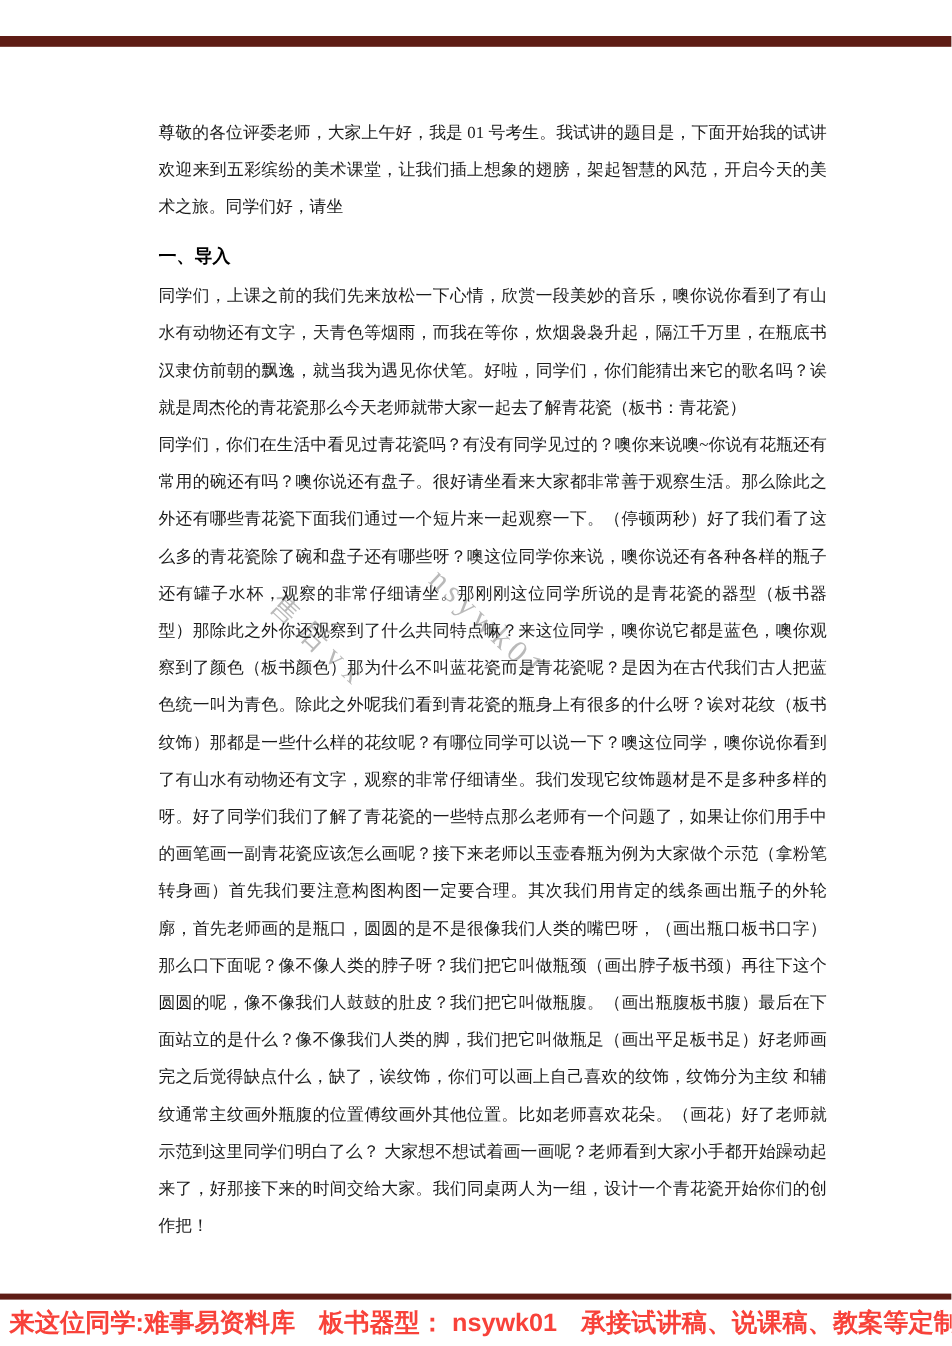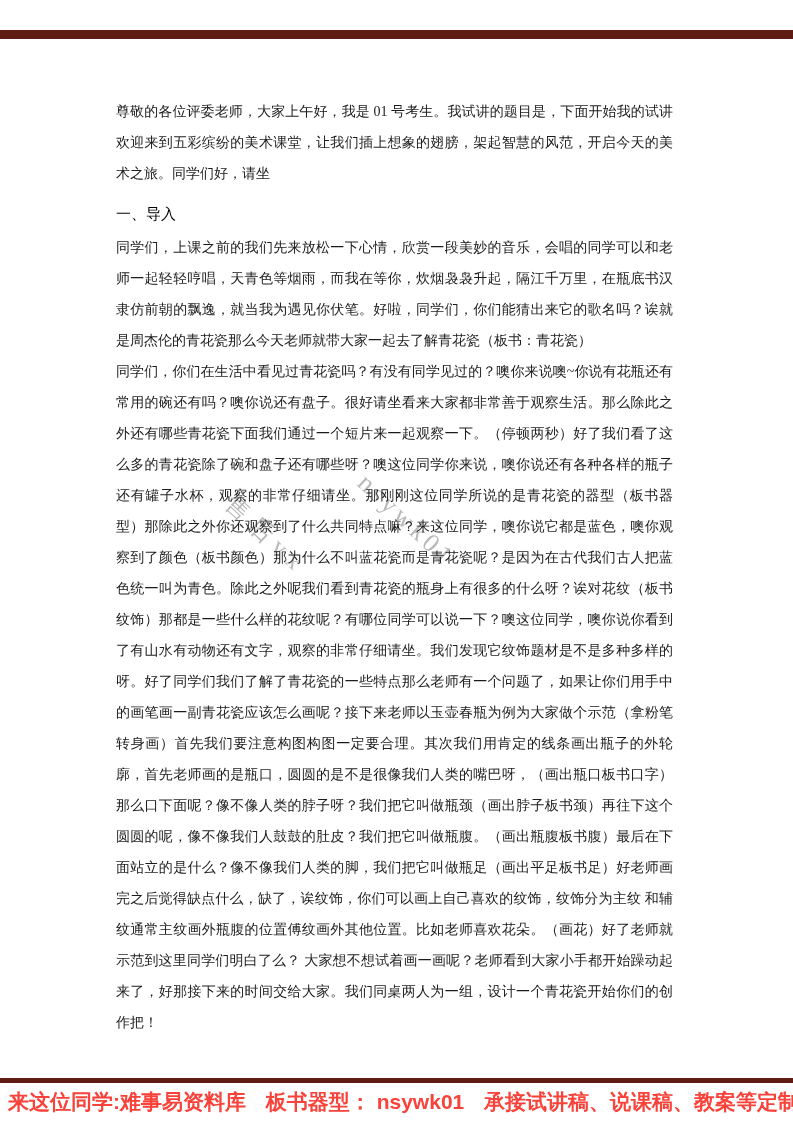--- a/index.html
+++ b/index.html
@@ -6,28 +6,28 @@
   body{
     width:793px;height:1122px;position:relative;overflow:hidden;
     background:#ffffff;
     font-family:"Liberation Serif","DejaVu Serif",serif;
   }
   .rule-bar{position:absolute;left:0;width:793px;background:#5e1c15;}
   .rule-bar.top{top:30px;height:9px;}
   .rule-bar.bottom{top:1078px;height:5px;}
 
   .content{
-    position:absolute;top:96px;left:116px;width:557px;
+    position:absolute;top:96px;left:132px;width:557px;
     color:#1b1b1b;font-size:14px;line-height:31px;
     text-align:justify;text-justify:inter-ideograph;
   }
   .content p{margin:0;}
   .content h2{
     font-size:15px;line-height:24px;margin:13px 0 6px;
-    color:#000;font-weight:normal;
+    color:#000;font-weight:bold;
     font-family:"Liberation Sans","DejaVu Sans",sans-serif;
   }
 
   .wm{
     position:absolute;color:#a8a8a8;opacity:.8;white-space:nowrap;
     transform:rotate(43deg);transform-origin:0 0;
     font-size:25px;letter-spacing:7px;z-index:0;
     font-family:"Liberation Serif","DejaVu Serif",serif;
   }
   .wm.cn{left:240px;top:487px;}
@@ -46,21 +46,21 @@
 
 <div class="rule-bar top"></div>
 
 <div class="wm cn">售后vx．</div>
 <div class="wm en">nsywk01</div>
 
 <div class="content">
   <p>尊敬的各位评委老师，大家上午好，我是 01 号考生。我试讲的题目是，下面开始我的试讲欢迎来到五彩缤纷的美术课堂，让我们插上想象的翅膀，架起智慧的风范，开启今天的美术之旅。同学们好，请坐</p>
 
   <h2>一、导入</h2>
-  <p>同学们，上课之前的我们先来放松一下心情，欣赏一段美妙的音乐，会唱的同学可以和老师一起轻轻哼唱，天青色等烟雨，而我在等你，炊烟袅袅升起，隔江千万里，在瓶底书汉隶仿前朝的飘逸，就当我为遇见你伏笔。好啦，同学们，你们能猜出来它的歌名吗？诶就是周杰伦的青花瓷那么今天老师就带大家一起去了解青花瓷（板书：青花瓷）</p>
+  <p>同学们，上课之前的我们先来放松一下心情，欣赏一段美妙的音乐，噢你说你看到了有山水有动物还有文字，天青色等烟雨，而我在等你，炊烟袅袅升起，隔江千万里，在瓶底书汉隶仿前朝的飘逸，就当我为遇见你伏笔。好啦，同学们，你们能猜出来它的歌名吗？诶就是周杰伦的青花瓷那么今天老师就带大家一起去了解青花瓷（板书：青花瓷）</p>
 
   <p>同学们，你们在生活中看见过青花瓷吗？有没有同学见过的？噢你来说噢~你说有花瓶还有常用的碗还有吗？噢你说还有盘子。很好请坐看来大家都非常善于观察生活。那么除此之外还有哪些青花瓷下面我们通过一个短片来一起观察一下。（停顿两秒）好了我们看了这么多的青花瓷除了碗和盘子还有哪些呀？噢这位同学你来说，噢你说还有各种各样的瓶子还有罐子水杯，观察的非常仔细请坐。那刚刚这位同学所说的是青花瓷的器型（板书器型）那除此之外你还观察到了什么共同特点嘛？来这位同学，噢你说它都是蓝色，噢你观察到了颜色（板书颜色）那为什么不叫蓝花瓷而是青花瓷呢？是因为在古代我们古人把蓝色统一叫为青色。除此之外呢我们看到青花瓷的瓶身上有很多的什么呀？诶对花纹（板书纹饰）那都是一些什么样的花纹呢？有哪位同学可以说一下？噢这位同学，噢你说你看到了有山水有动物还有文字，观察的非常仔细请坐。我们发现它纹饰题材是不是多种多样的呀。好了同学们我们了解了青花瓷的一些特点那么老师有一个问题了，如果让你们用手中的画笔画一副青花瓷应该怎么画呢？接下来老师以玉壶春瓶为例为大家做个示范（拿粉笔转身画）首先我们要注意构图构图一定要合理。其次我们用肯定的线条画出瓶子的外轮廓，首先老师画的是瓶口，圆圆的是不是很像我们人类的嘴巴呀，（画出瓶口板书口字）那么口下面呢？像不像人类的脖子呀？我们把它叫做瓶颈（画出脖子板书颈）再往下这个圆圆的呢，像不像我们人鼓鼓的肚皮？我们把它叫做瓶腹。（画出瓶腹板书腹）最后在下面站立的是什么？像不像我们人类的脚，我们把它叫做瓶足（画出平足板书足）好老师画完之后觉得缺点什么，缺了，诶纹饰，你们可以画上自己喜欢的纹饰，纹饰分为主纹 和辅纹通常主纹画外瓶腹的位置傅纹画外其他位置。比如老师喜欢花朵。（画花）好了老师就示范到这里同学们明白了么？ 大家想不想试着画一画呢？老师看到大家小手都开始躁动起来了，好那接下来的时间交给大家。我们同桌两人为一组，设计一个青花瓷开始你们的创作把！</p>
 </div>
 
 <div class="rule-bar bottom"></div>
 
 <div class="footer">
   <span>来这位同学:难事易资料库</span>
   <span>板书器型： nsywk01</span>
   <span>承接试讲稿、说课稿、教案等定制业务</span>

